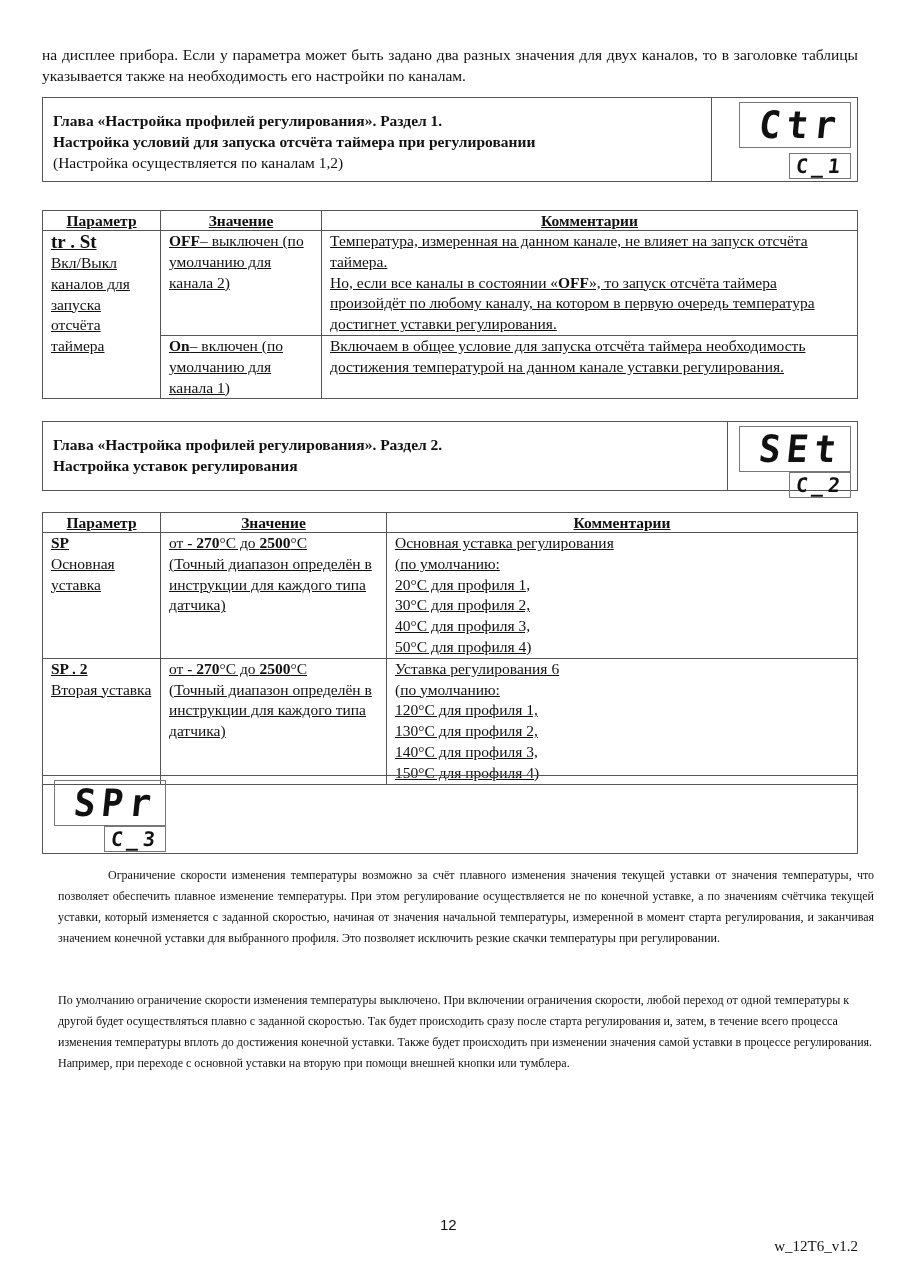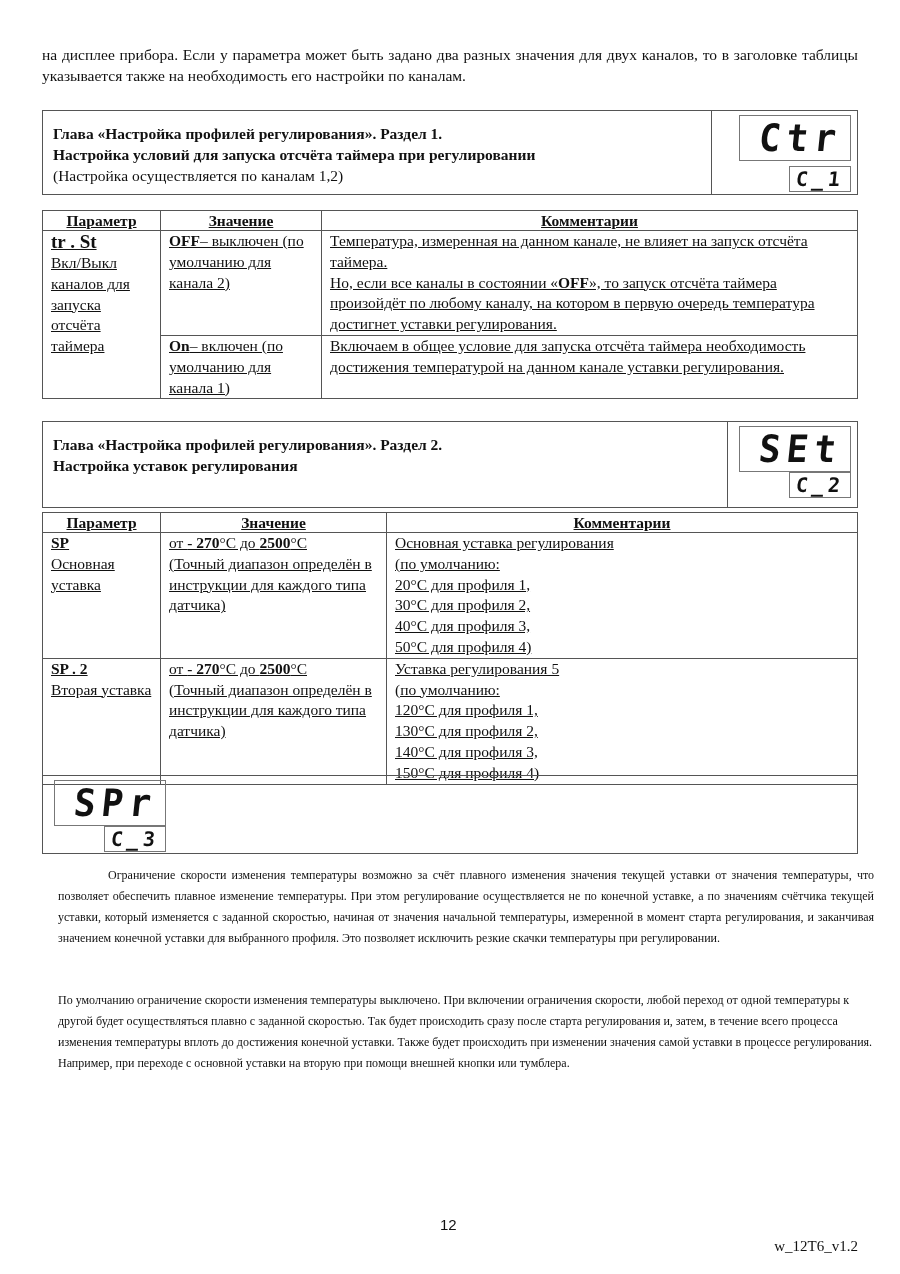--- a/index.html
+++ b/index.html
@@ -75,21 +75,21 @@
   }
   .doc-code { right: 42px; top: 1236px; font-size: 15px; }
 </style>
 </head>
 <body>
 
 <div class="abs intro">
   <p>на дисплее прибора. Если у параметра может быть задано два разных значения для двух каналов, то в заголовке таблицы указывается также на необходимость его настройки по каналам.</p>
 </div>
 
-<div class="chapter" style="top:110px; height:85px;gap:16px;">
+<div class="chapter" style="top:97px; height:85px;gap:16px;">
   <div class="ch-text">
     <div class="b">Глава «Настройка профилей регулирования». Раздел 1.</div>
     <div class="b">Настройка условий для запуска отсчёта таймера при регулировании</div>
     <div>(Настройка осуществляется по каналам 1,2)</div>
   </div>
   <div class="ch-disp">
     <div class="lcd-big">
         <span>Ctr</span>
       </div>
     <div class="lcd-small" style="top:55px;">
@@ -125,21 +125,21 @@
   </tr>
   <tr>
     <td>
       <span class="b">On</span><span>– включен (по умолчанию для канала 1)</span>
     </td>
     <td>Включаем в общее условие для запуска отсчёта таймера необходимость достижения температурой на данном канале уставки регулирования.</td>
   </tr>
 </tbody>
   </table>
 
-<div class="chapter" style="top:421px; height:87px;">
+<div class="chapter" style="top:421px; height:70px;">
   <div class="ch-text">
     <div class="b">Глава «Настройка профилей регулирования». Раздел 2.</div>
     <div class="b">Настройка уставок регулирования</div>
   </div>
   <div class="ch-disp">
     <div class="lcd-big">
         <span>SEt</span>
       </div>
     <div class="lcd-small" style="top:50px;">
         <span>C_2</span>
@@ -180,21 +180,21 @@
   <tr>
     <td>
       <span class="pcode">SP . 2</span>
       <span>Вторая уставка</span>
     </td>
     <td>
       <div><span>от </span><span class="b">- 270</span><span>°C до </span><span class="b">2500</span><span>°C</span></div>
       <div>(Точный диапазон определён в инструкции для каждого типа датчика)</div>
     </td>
     <td>
-      <div>Уставка регулирования 5</div>
+      <div>Уставка регулирования 6</div>
       <div>(по умолчанию:</div>
       <div>120°C для профиля 1,</div>
       <div>130°C для профиля 2,</div>
       <div>140°C для профиля 3,</div>
       <div>150°C для профиля 4)</div>
     </td>
   </tr>
 </tbody>
   </table>
 

